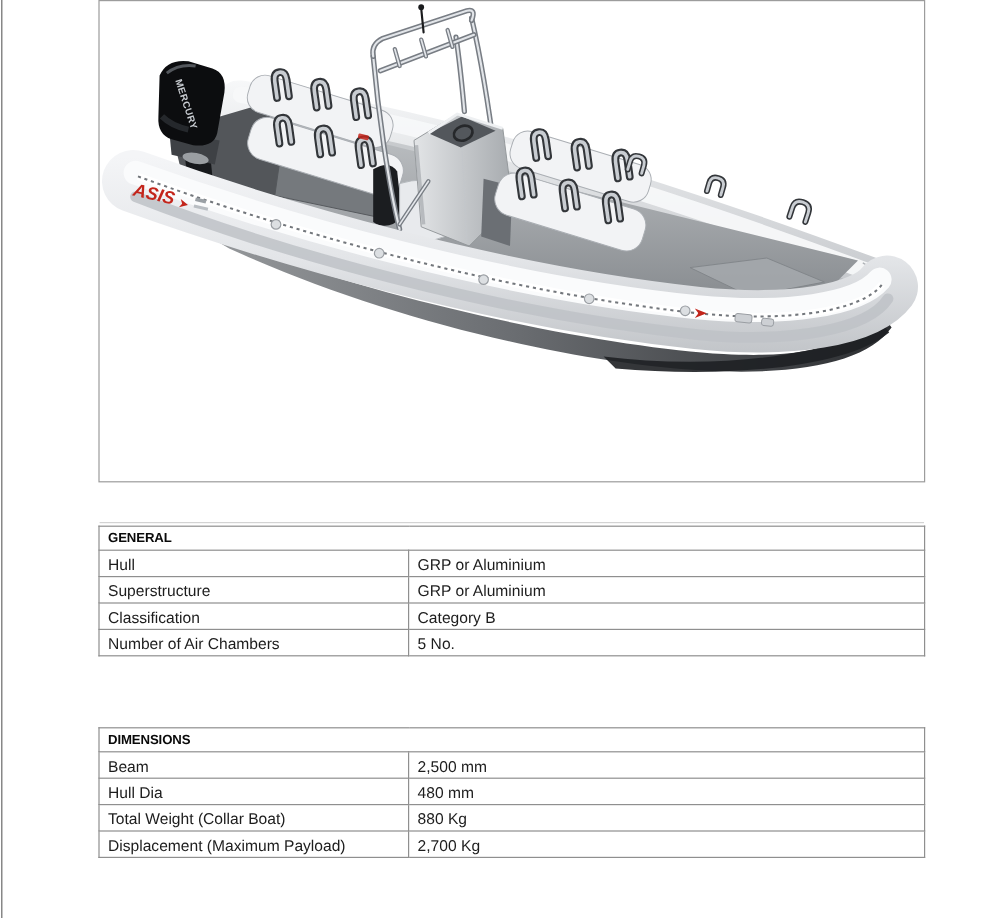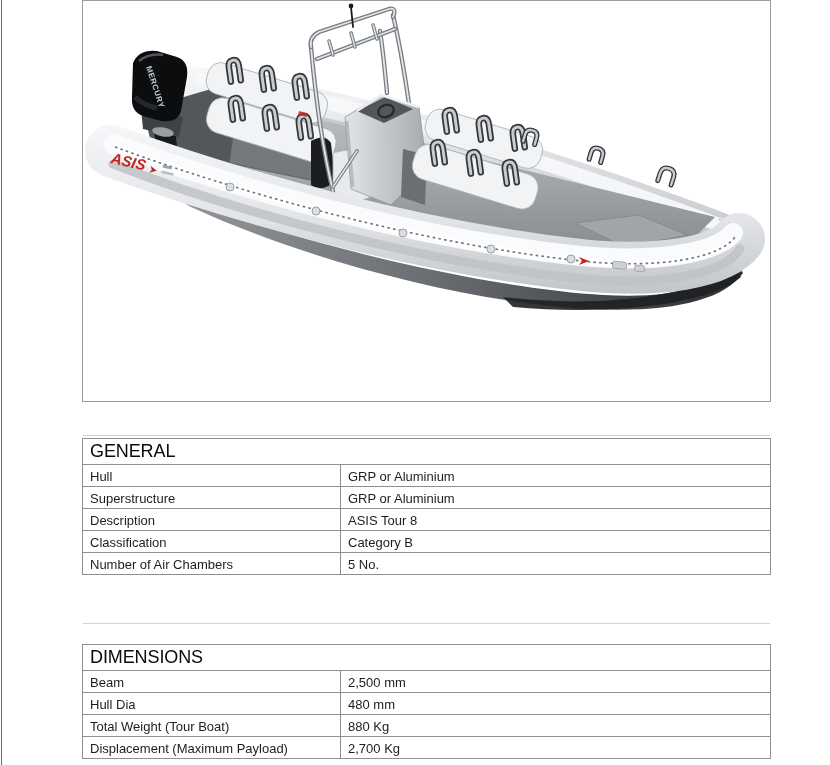--- a/index.html
+++ b/index.html
@@ -9,24 +9,24 @@
   .page-edge{position:absolute;left:1px;top:0;width:1px;height:765px;background:#6a6a6a;}
   .figure-box{position:absolute;left:82px;top:0;width:687px;height:400px;
               border:1px solid #9c9c9c;background:#ffffff;}
   .figure-box svg{display:block;width:687px;height:400px;}
   .pre-rule{position:absolute;left:83px;width:687px;height:1px;background:#d3d3d3;}
   #rule-general{top:435px;}
   #rule-dimensions{top:623px;}
   table.spec{position:absolute;left:82px;width:689px;border-collapse:collapse;
              table-layout:fixed;background:#ffffff;}
   #general-table{top:438px;}
-  #dimensions-table{top:644px;}
+  #dimensions-table{top:606px;}
   table.spec th,table.spec td{border:1px solid #8f8f8f;overflow:hidden;white-space:nowrap;}
   table.spec th{height:15px;padding:2px 6px 2px 7px;text-align:left;
-                font-size:18px;font-weight:normal;color:#0a0a0a;letter-spacing:-0.1px;}
+                font-size:11px;font-weight:bold;color:#0a0a0a;letter-spacing:-0.1px;}
   table.spec td{height:16px;padding:3px 6px 2px 7px;font-size:13px;color:#1d1d1d;margin-left:36px;}
 </style>
 </head>
 <body>
 
 <div class="sheet">
 
   <div class="page-edge"></div>
 
   <div class="figure-box">
@@ -255,24 +255,20 @@
         </tr>
       <tr>
           <td>Hull</td>
           <td>GRP or Aluminium</td>
         </tr>
       <tr>
           <td>Superstructure</td>
           <td>GRP or Aluminium</td>
         </tr>
       <tr>
-          <td>Description</td>
-          <td>ASIS Tour 8</td>
-        </tr>
-      <tr>
           <td>Classification</td>
           <td>Category B</td>
         </tr>
       <tr>
           <td>Number of Air Chambers</td>
           <td>5 No.</td>
         </tr>
     </tbody>
   </table>
 
@@ -289,21 +285,21 @@
         </tr>
       <tr>
           <td>Beam</td>
           <td>2,500 mm</td>
         </tr>
       <tr>
           <td>Hull Dia</td>
           <td>480 mm</td>
         </tr>
       <tr>
-          <td>Total Weight (Tour Boat)</td>
+          <td>Total Weight (Collar Boat)</td>
           <td>880 Kg</td>
         </tr>
       <tr>
           <td>Displacement (Maximum Payload)</td>
           <td>2,700 Kg</td>
         </tr>
     </tbody>
   </table>
 
 </div>

